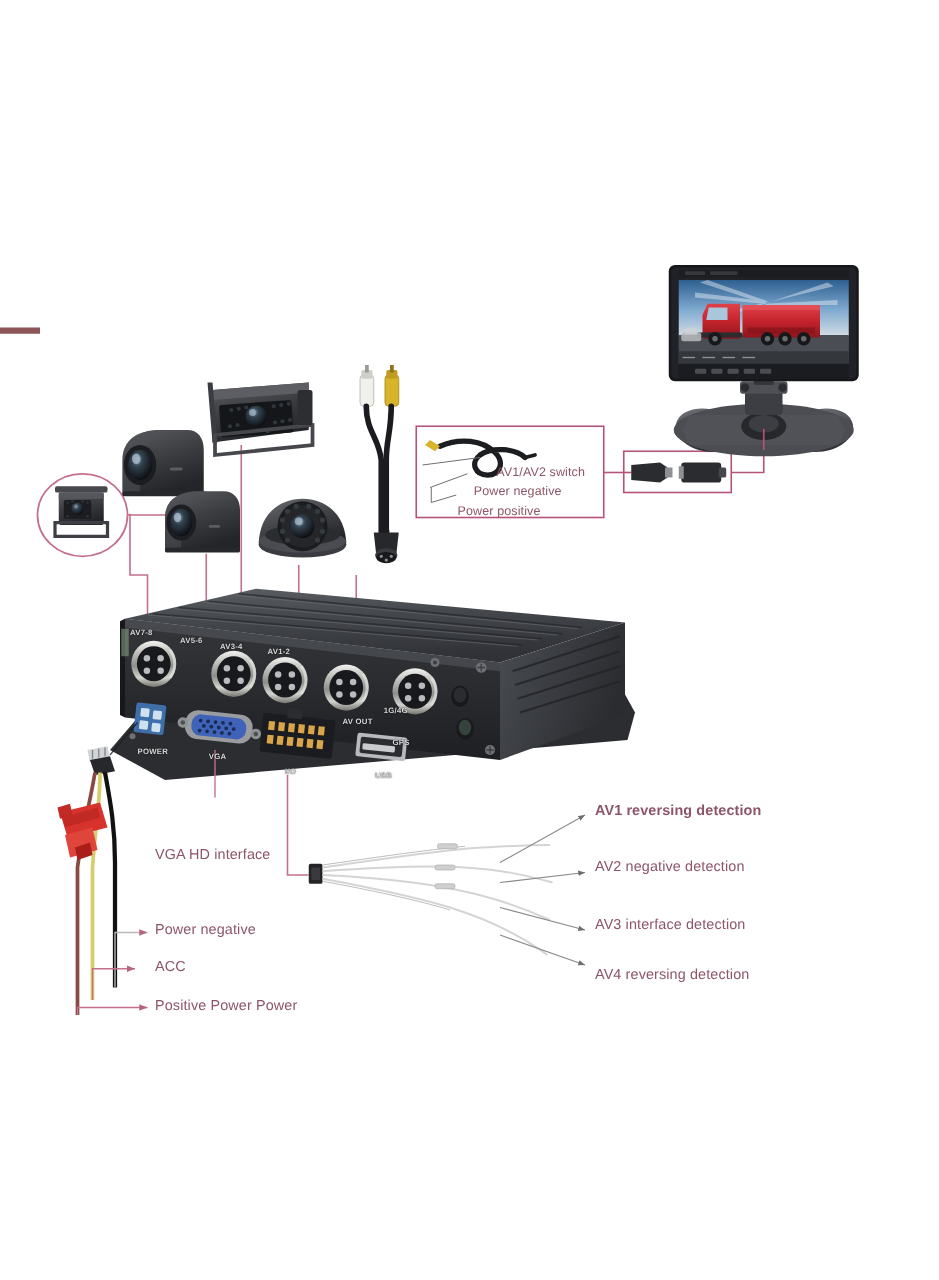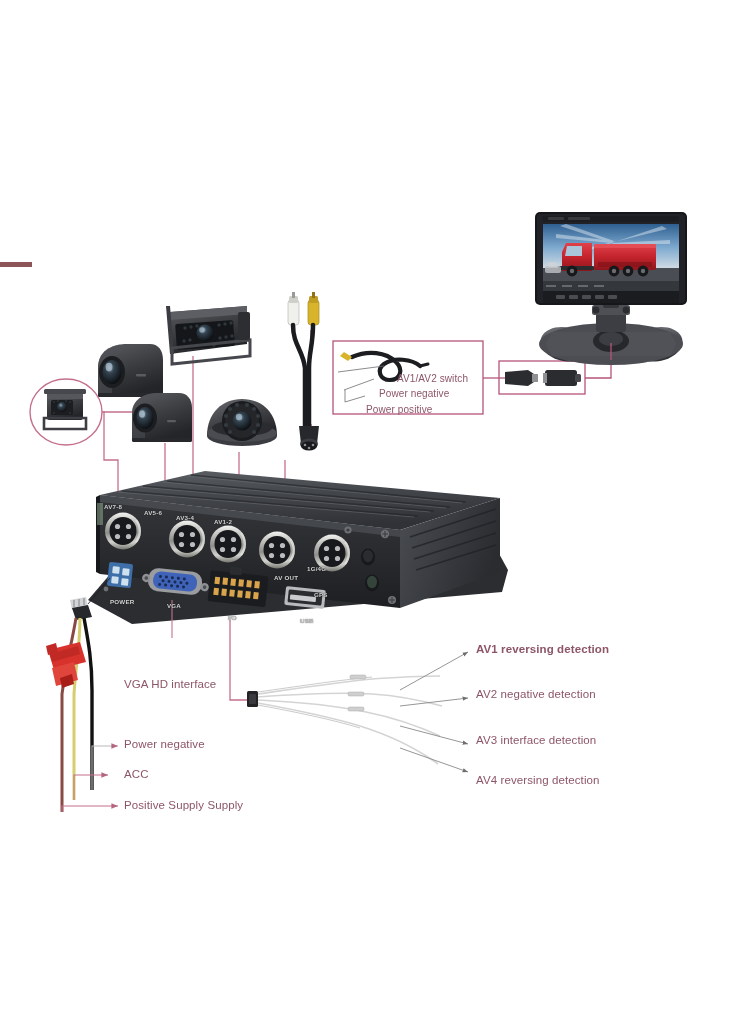--- a/index.html
+++ b/index.html
@@ -612,21 +612,21 @@
     <div class="port-lbl" style="left:307px; top:565px;">1G/4G</div>
     <div class="port-lbl" style="left:314px; top:591px;">GPS</div>
 
     <div class="lbl sm" style="left:397px; top:373px;">AV1/AV2 switch</div>
     <div class="lbl sm" style="left:379px; top:388px;">Power negative</div>
     <div class="lbl sm" style="left:366px; top:404px;text-align:center;">Power positive</div>
 
     <div class="lbl" style="left:124px; top:642px;margin-top:36px;">VGA HD interface</div>
     <div class="lbl" style="left:124px; top:738px;">Power negative</div>
     <div class="lbl" style="left:124px; top:768px;">ACC</div>
-    <div class="lbl" style="left:124px; top:799px;">Positive Supply Supply</div>
+    <div class="lbl" style="left:124px; top:799px;">Positive Power Power</div>
 
     <div class="lbl" style="left:476px; top:643px;font-weight:bold;">AV1 reversing detection</div>
     <div class="lbl" style="left:476px; top:688px;">AV2 negative detection</div>
     <div class="lbl" style="left:476px; top:734px;">AV3 interface detection</div>
     <div class="lbl" style="left:476px; top:774px;">AV4 reversing detection</div>
 
   </div>
 </div>
 
 </body></html>

